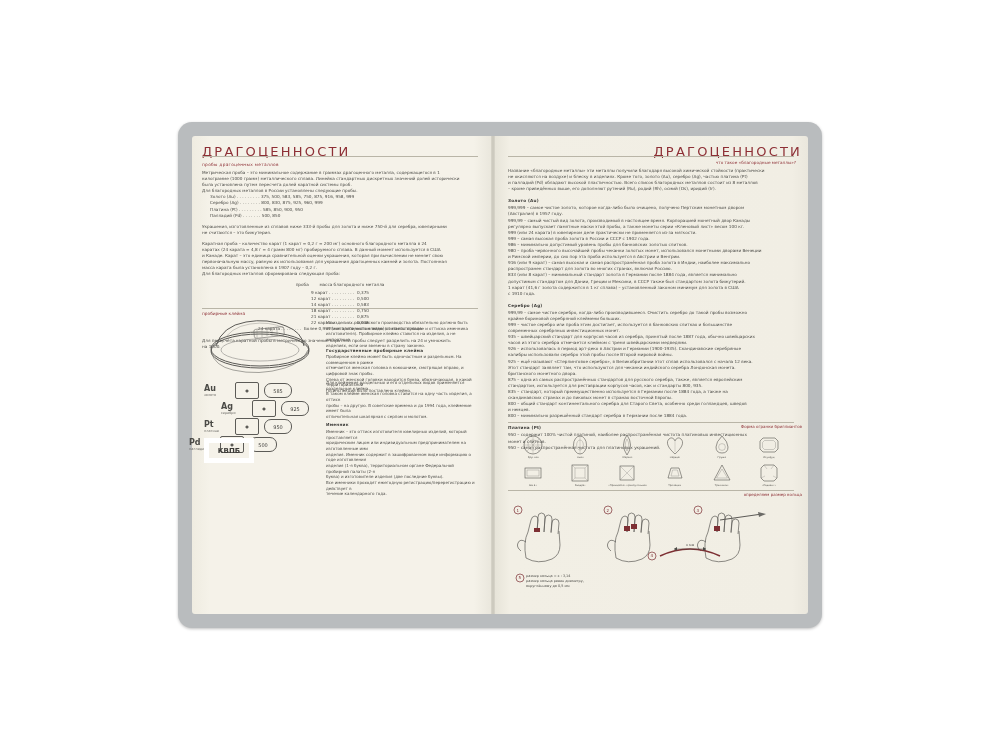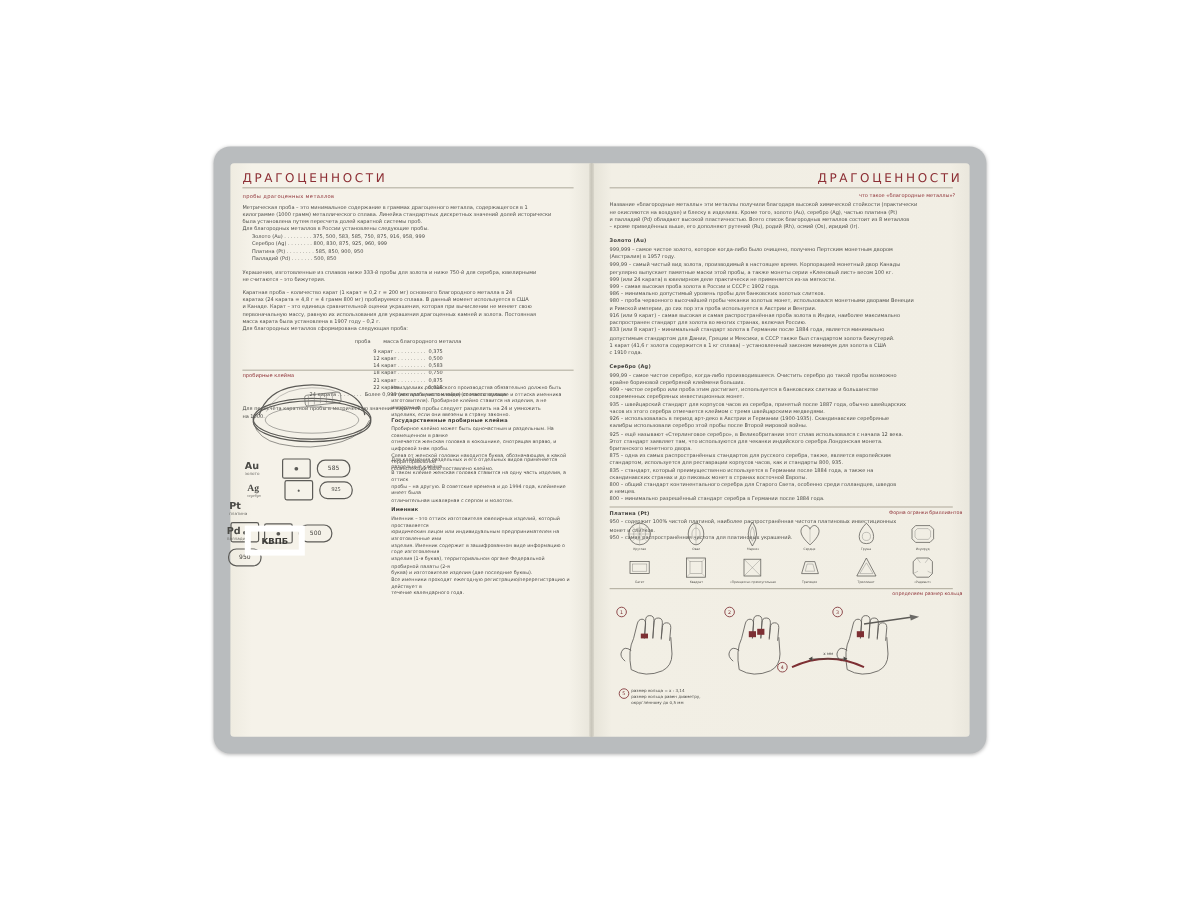--- a/index.html
+++ b/index.html
@@ -8,21 +8,21 @@
   .spread{position:absolute;left:178px;top:122px;width:644px;height:506px;
           background:#b9bcbe;border-radius:14px;box-shadow:0 1px 3px rgba(0,0,0,.25);}
   .page{position:absolute;top:14px;height:478px;background:#f4f1e7;}
   .page.left{left:14px;width:300px;border-radius:3px 0 0 3px;
      background:linear-gradient(90deg,#efece1 0%,#f5f2e9 6%,#f5f2e9 94%,#e9e6dc 100%);}
   .page.right{left:316px;width:314px;border-radius:0 3px 3px 0;
      background:linear-gradient(90deg,#e6e3d8 0%,#f2efe5 5%,#f1eee4 95%,#eae7dd 100%);}
   .fold{position:absolute;left:313px;top:14px;width:4px;height:478px;
      background:linear-gradient(90deg,#d9d6cb,#c9c6bb,#d9d6cb);}
 
-  .hdr{position:absolute;font-size:10px;letter-spacing:2.2px;color:#8d2f35;
+  .hdr{position:absolute;font-size:13px;letter-spacing:2.2px;color:#8d2f35;
        font-family:"DejaVu Sans",sans-serif;}
   .hdr.l{left:24px;top:22px;}
   .hdr.r{right:20px;top:22px;}
   .rule{position:absolute;height:1px;background:#b9b5a7;}
 
   .sect{position:absolute;color:#3a3a38;}
   .sect .t{font-size:4.2px;line-height:1.45;color:#4a4a46;white-space:pre-wrap;}
   .mini{font-size:4px;line-height:1.42;color:#4d4c48;white-space:pre-wrap;}
   .cap{font-size:4.6px;color:#3d3c39;font-weight:bold;letter-spacing:.2px;}
 
@@ -129,29 +129,29 @@
 
     <div id="metalRows">
         <div class="metalrow" style="left: 26px; top: 244px;">
           <div class="msym">
             <b>Au</b>
             <i>золото</i>
           </div>
           <div class="shield">●</div>
           <div class="num">585</div>
         </div>
-        <div class="metalrow" style="left: 28px; top: 262px; font-family: Liberation Serif, serif;">
+        <div class="metalrow" style="left: 43px; top: 262px;">
           <div class="msym">
             <b>Ag</b>
             <i>серебро</i>
           </div>
           <div class="shield">●</div>
           <div class="num">925</div>
         </div>
-        <div class="metalrow" style="left: 12px; top: 280px; flex-direction: column;">
+        <div class="metalrow" style="left: 26px; top: 280px;">
           <div class="msym">
             <b>Pt</b>
             <i>платина</i>
           </div>
           <div class="shield">●</div>
           <div class="num">950</div>
         </div>
         <div class="metalrow" style="left: 11px; top: 298px;">
           <div class="msym">
             <b>Pd</b>

